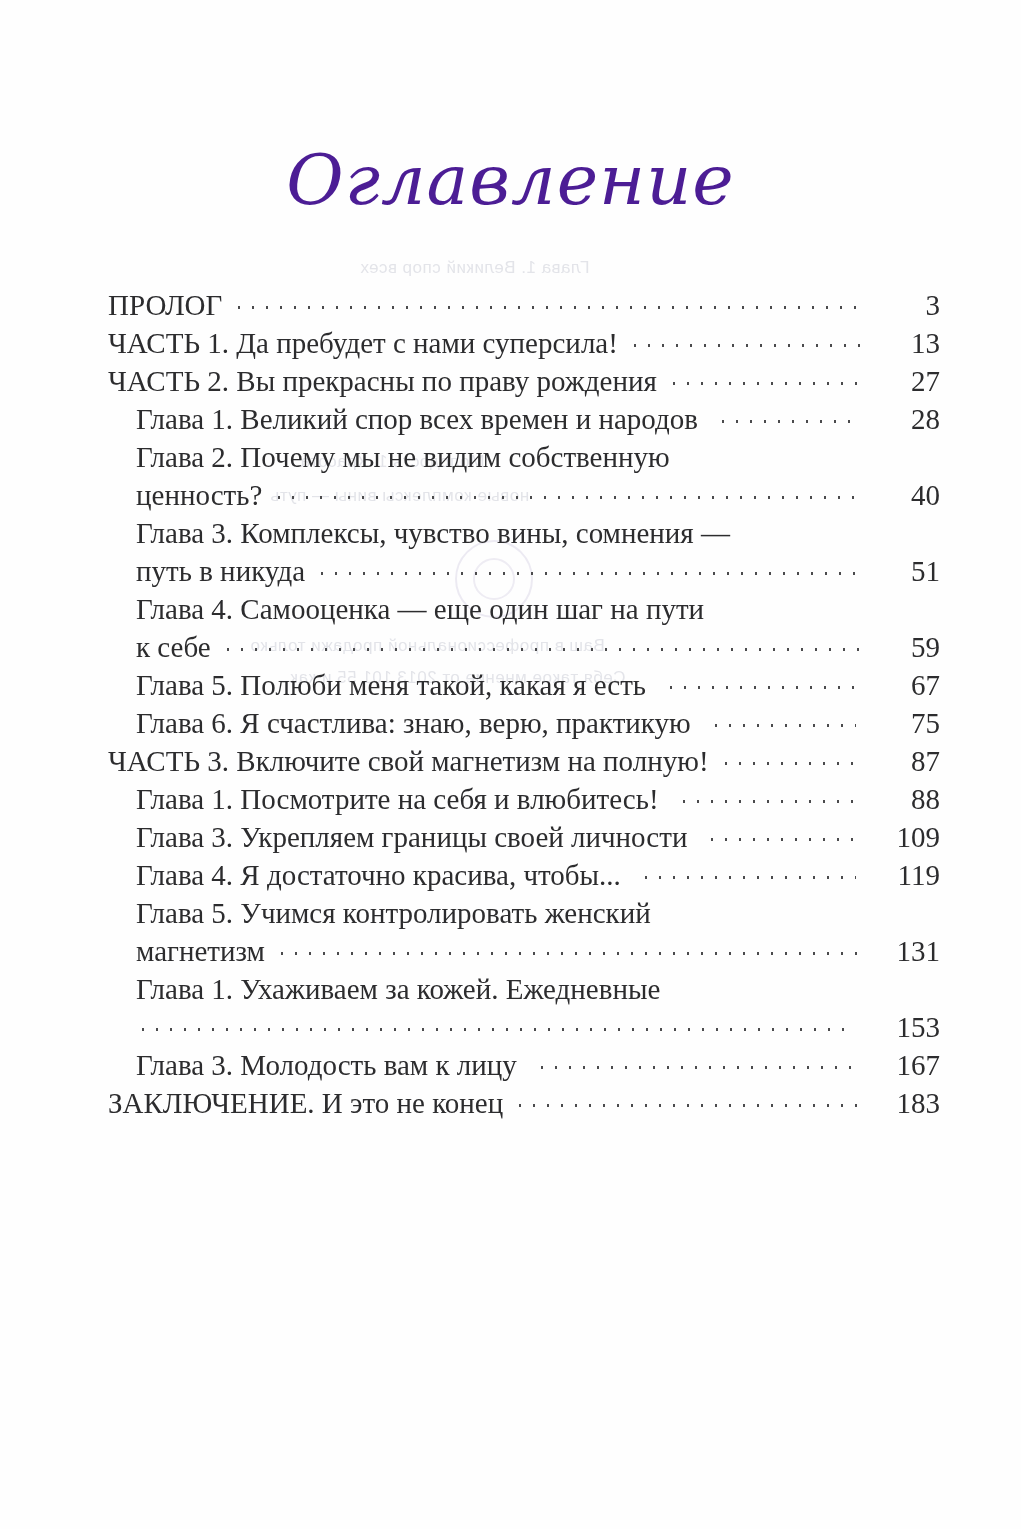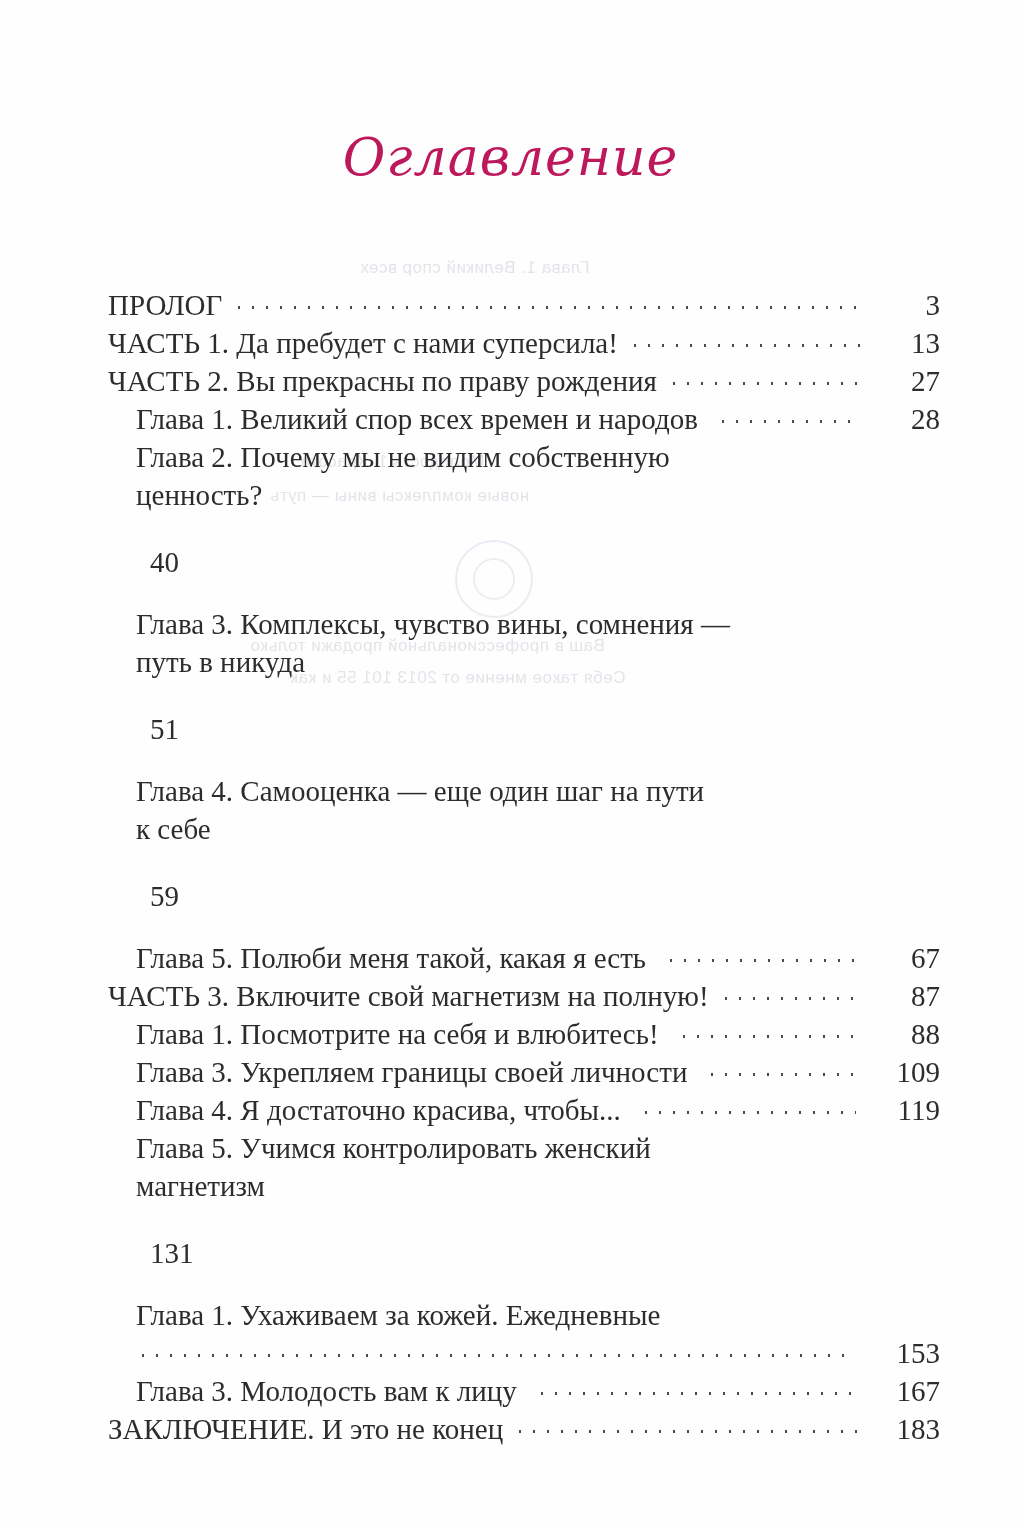--- a/index.html
+++ b/index.html
@@ -64,23 +64,23 @@
   
   .doc-title {
     position: absolute;
     left: 0;
     right: 0;
     top: 92px;
     text-align: center;
     font-family: "DejaVu Serif", "Liberation Serif", serif;
     font-style: italic;
     font-weight: 400;
-    font-size: 52px;
+    font-size: 70px;
     letter-spacing: 1px;
-    color: #be185d;
+    color: #4c1d95;
   }
 
   
   .toc {
     position: absolute;
     left: 108px;
     top: 286px;
     width: 832px;
   }
 
@@ -89,21 +89,21 @@
     align-items: baseline;
     font-size: 29px;
     line-height: 38px;
     color: #2c2c2e;
     white-space: nowrap;
     justify-content: flex-end;
   }
 
   .toc-row.level-part   { padding-left: 0px;  }
   .toc-row.level-chapter{ padding-left: 28px; gap: 8px; }
-  .toc-row.level-cont   { padding-left: 28px; flex-direction: column; }
+  .toc-row.level-cont   { padding-left: 28px; }
 
   .toc-label {
     flex: 0 0 auto;
     padding-right: 10px;
   }
 
   .toc-leader {
     flex: 1 1 auto;
     position: relative;
     height: 1em;
@@ -197,20 +197,25 @@
       <div class="toc-row level-cont">
         <span class="toc-label">к себе</span>
         <span class="toc-leader dots"></span>
         <span class="toc-page">59</span>
       </div>
       <div class="toc-row level-chapter">
         <span class="toc-label">Глава 5. Полюби меня такой, какая я есть</span>
         <span class="toc-leader dots"></span>
         <span class="toc-page">67</span>
       </div>
+      <div class="toc-row level-chapter">
+        <span class="toc-label">Глава 6. Я счастлива: знаю, верю, практикую</span>
+        <span class="toc-leader dots"></span>
+        <span class="toc-page">75</span>
+      </div>
       <div class="toc-row level-part">
         <span class="toc-label">ЧАСТЬ 3.  Включите свой магнетизм на полную!</span>
         <span class="toc-leader dots"></span>
         <span class="toc-page">87</span>
       </div>
       <div class="toc-row level-chapter">
         <span class="toc-label">Глава 1. Посмотрите на себя и влюбитесь!</span>
         <span class="toc-leader dots"></span>
         <span class="toc-page">88</span>
       </div>

